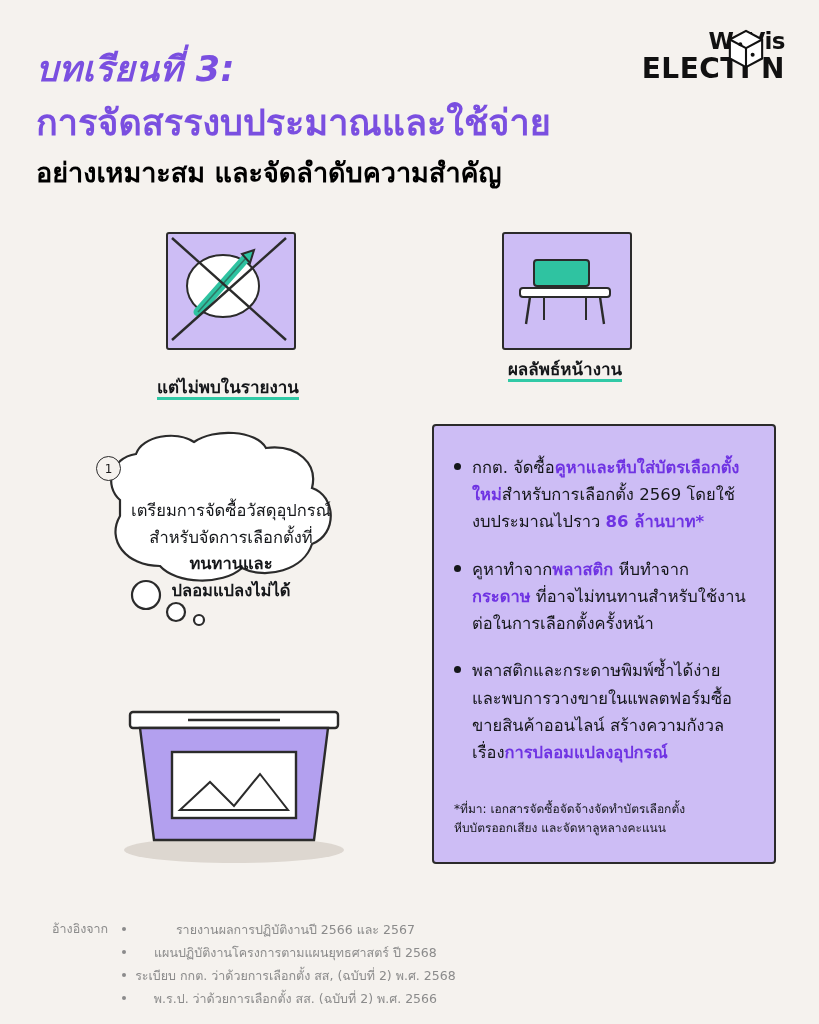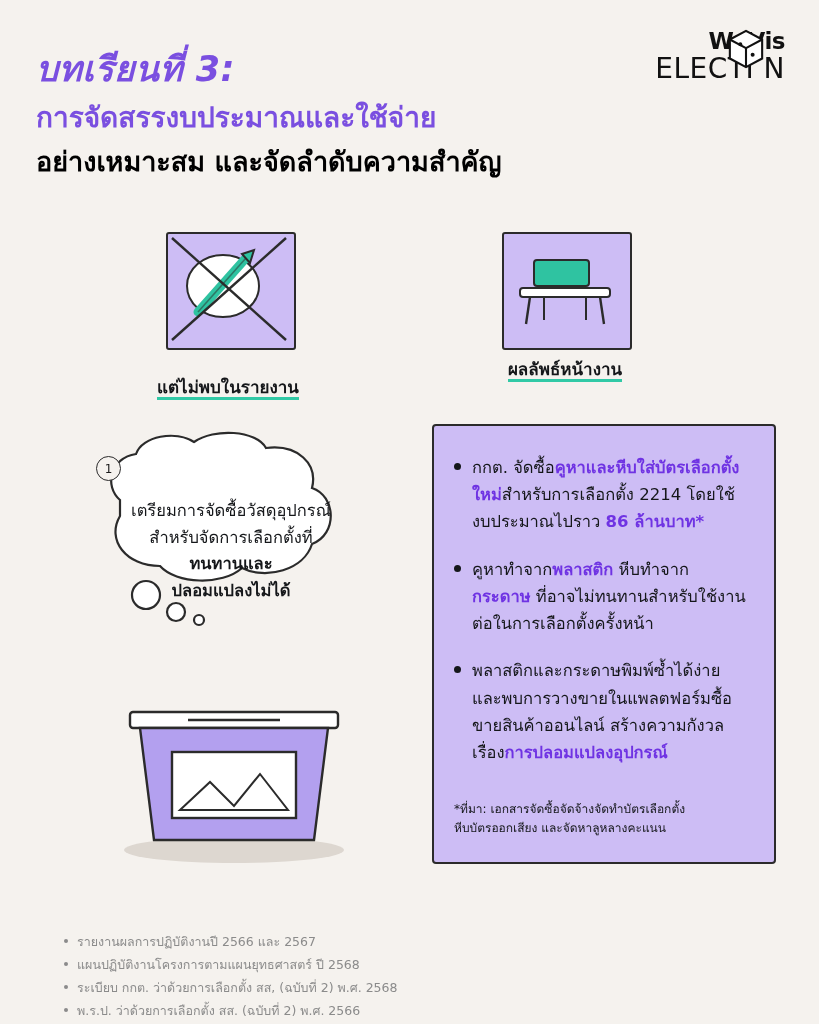--- a/index.html
+++ b/index.html
@@ -26,21 +26,21 @@
   }
   .logo-wevis {
     font-size: 23px;
     font-weight: bold;
     letter-spacing: -0.5px;
     color: #111;
     font-family: "DejaVu Sans", "Liberation Sans", sans-serif;
   }
   .logo-election {
     font-size: 28px;
-    font-weight: normal;
+    font-weight: bold;
     letter-spacing: 0.5px;
     color: #111;
     margin-top: 2px;
     position: relative;
   }
   .logo-cube {
     position: absolute;
     right: 20px;
     top: -26px;
     width: 38px;
@@ -56,21 +56,21 @@
   }
   .title-1 {
     font-size: 35px;
     font-weight: bold;
     font-style: italic;
     color: #7a4fe0;
     letter-spacing: 0.5px;
     line-height: 1.25;
   }
   .title-2 {
-    font-size: 28px;
+    font-size: 36px;
     font-weight: bold;
     color: #7a4fe0;
     margin-top: 8px;
     line-height: 1.3;
   }
   .title-3 {
     font-size: 27px;
     font-weight: bold;
     color: #000000;
     margin-top: 8px;
@@ -201,22 +201,23 @@
     display: flex;
     gap: 14px;
   }
   .refs-label {
     font-size: 12.5px;
     color: #8b8b8b;
     padding-top: 1px;
   }
   .refs-list {
     list-style: none;
-    margin: 12px;
+    margin: 0;
     padding: 0;
+    text-align: center;
   }
   .refs-list li {
     font-size: 12.5px;
     color: #8b8b8b;
     line-height: 1.85;
     position: relative;
     padding-left: 13px;
   }
   .refs-list li::before {
     content: "";
@@ -314,21 +315,21 @@
     <rect x="88" y="62" width="124" height="66" fill="#ffffff" stroke="#2b2b2b" stroke-width="2.4"></rect>
     <path d="M96 120 L126 92 L150 116 L176 84 L204 120 Z" fill="#ffffff" stroke="#2b2b2b" stroke-width="2"></path>
   </svg>
 </div>
 
 <div class="panel">
 
   <div class="bullet-row">
     <div class="bullet-dot"></div>
     <div class="bullet-text">
-      <span>กกต. จัดซื้อ</span><span class="hl">คูหาและหีบใส่บัตรเลือกตั้งใหม่</span><span>สำหรับการเลือกตั้ง 2214 โดยใช้งบประมาณไปราว </span><span class="hl">86 ล้านบาท*</span>
+      <span>กกต. จัดซื้อ</span><span class="hl">คูหาและหีบใส่บัตรเลือกตั้งใหม่</span><span>สำหรับการเลือกตั้ง 2569 โดยใช้งบประมาณไปราว </span><span class="hl">86 ล้านบาท*</span>
     </div>
   </div>
 
   <div class="bullet-row">
     <div class="bullet-dot"></div>
     <div class="bullet-text">
       <span>คูหาทำจาก</span><span class="hl">พลาสติก</span><span> หีบทำจาก </span><span class="hl">กระดาษ</span><span> ที่อาจไม่ทนทานสำหรับใช้งานต่อในการเลือกตั้งครั้งหน้า</span>
     </div>
   </div>
 
@@ -339,19 +340,20 @@
     </div>
   </div>
 
   <div class="panel-note">
     <span>*ที่มา: เอกสารจัดซื้อจัดจ้างจัดทำบัตรเลือกตั้ง</span><br>
     <span>หีบบัตรออกเสียง และจัดหาลูหลางคะแนน</span>
   </div>
 </div>
 
 <div class="refs">
+  <div class="refs-label">อ้างอิงจาก</div>
   <ul class="refs-list">
     <li>รายงานผลการปฏิบัติงานปี 2566 และ 2567</li>
     <li>แผนปฏิบัติงานโครงการตามแผนยุทธศาสตร์ ปี 2568</li>
     <li>ระเบียบ กกต. ว่าด้วยการเลือกตั้ง สส, (ฉบับที่ 2) พ.ศ. 2568</li>
     <li>พ.ร.ป. ว่าด้วยการเลือกตั้ง สส. (ฉบับที่ 2) พ.ศ. 2566</li>
   </ul>
 </div>
 
 </body></html>

